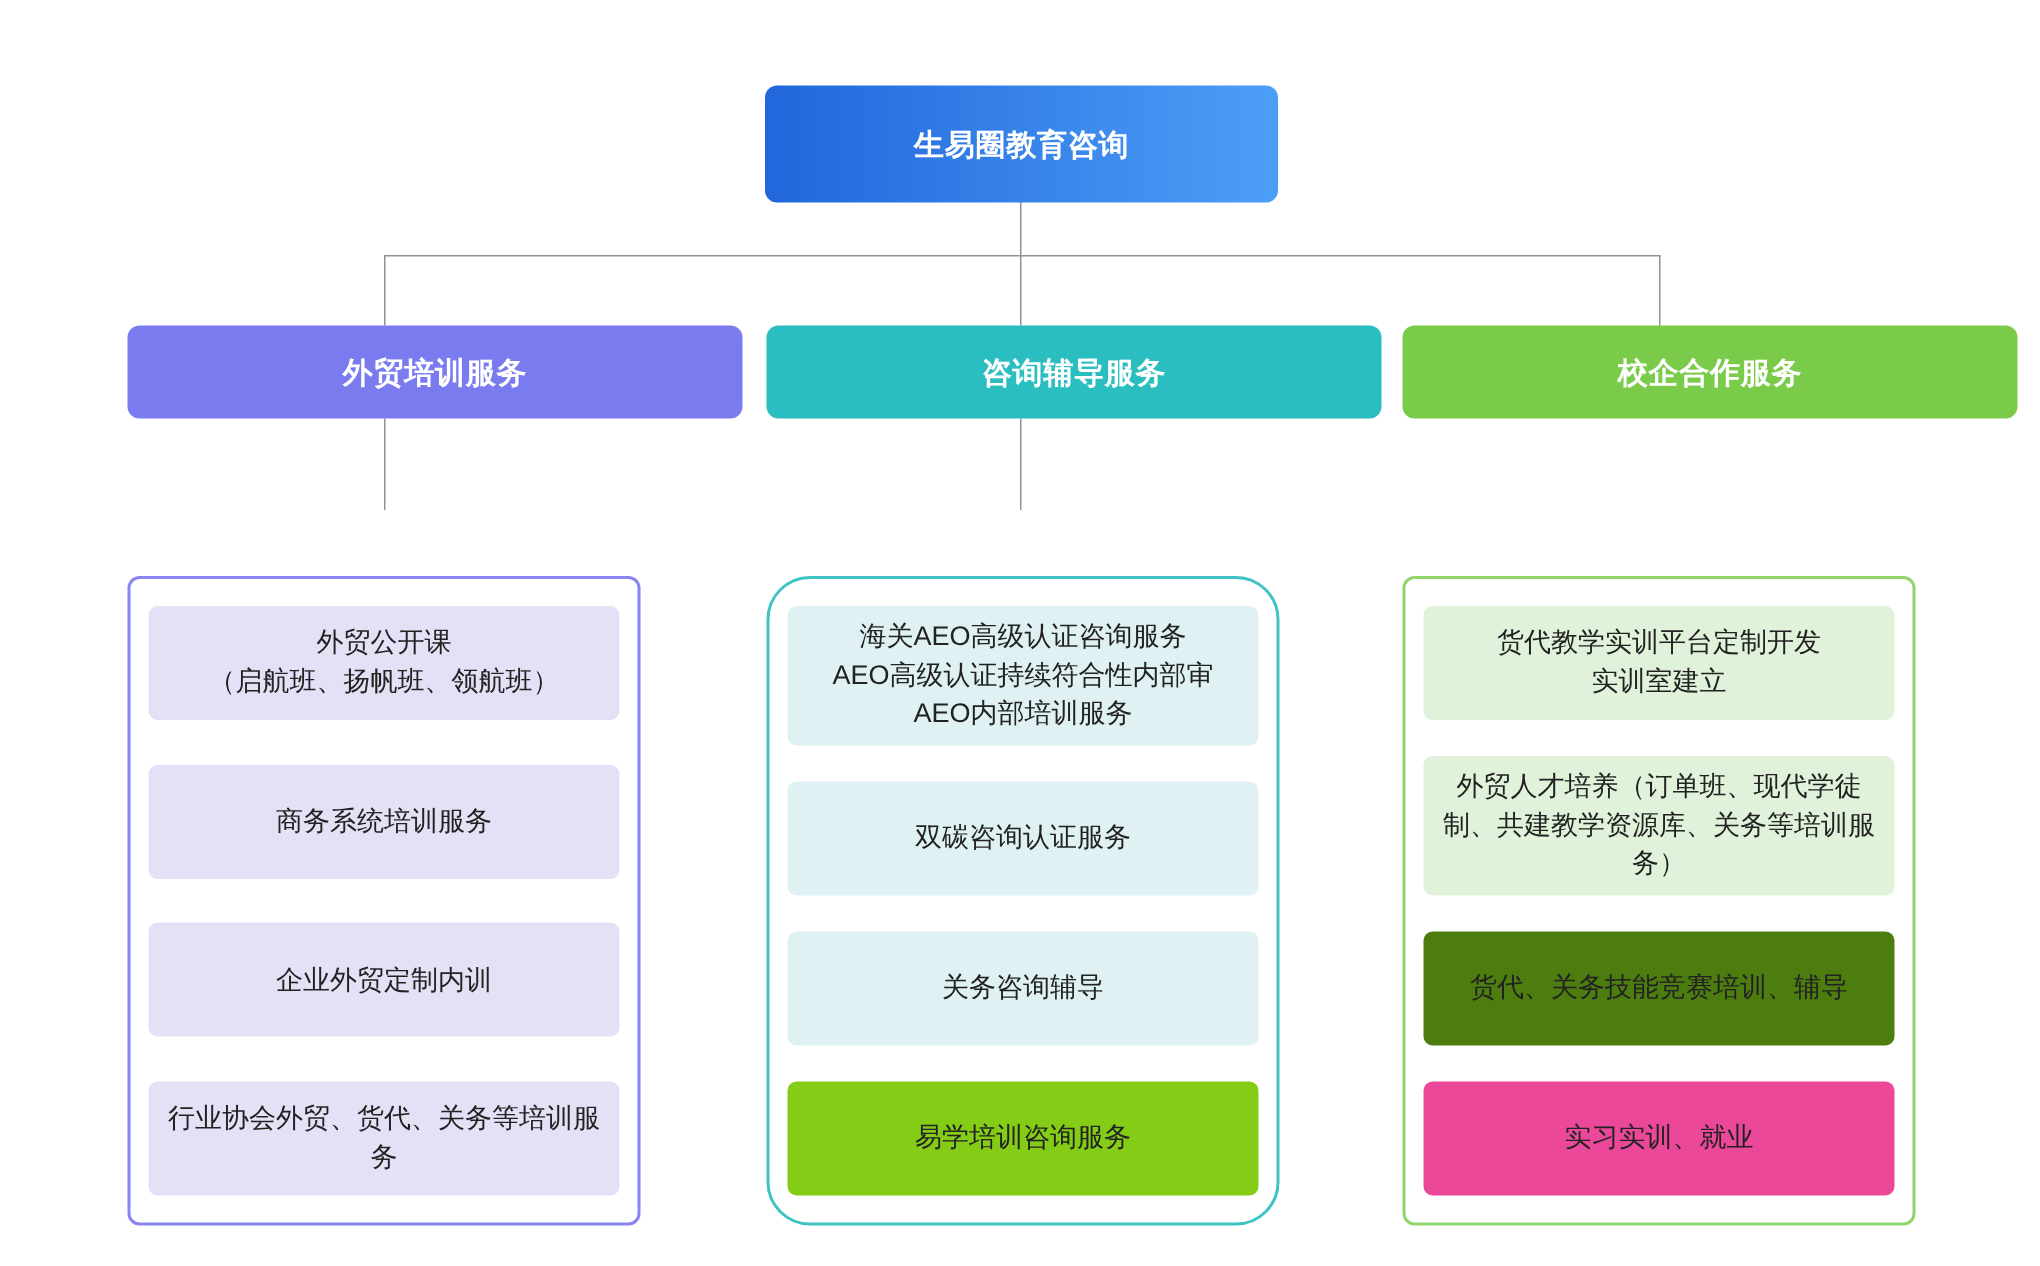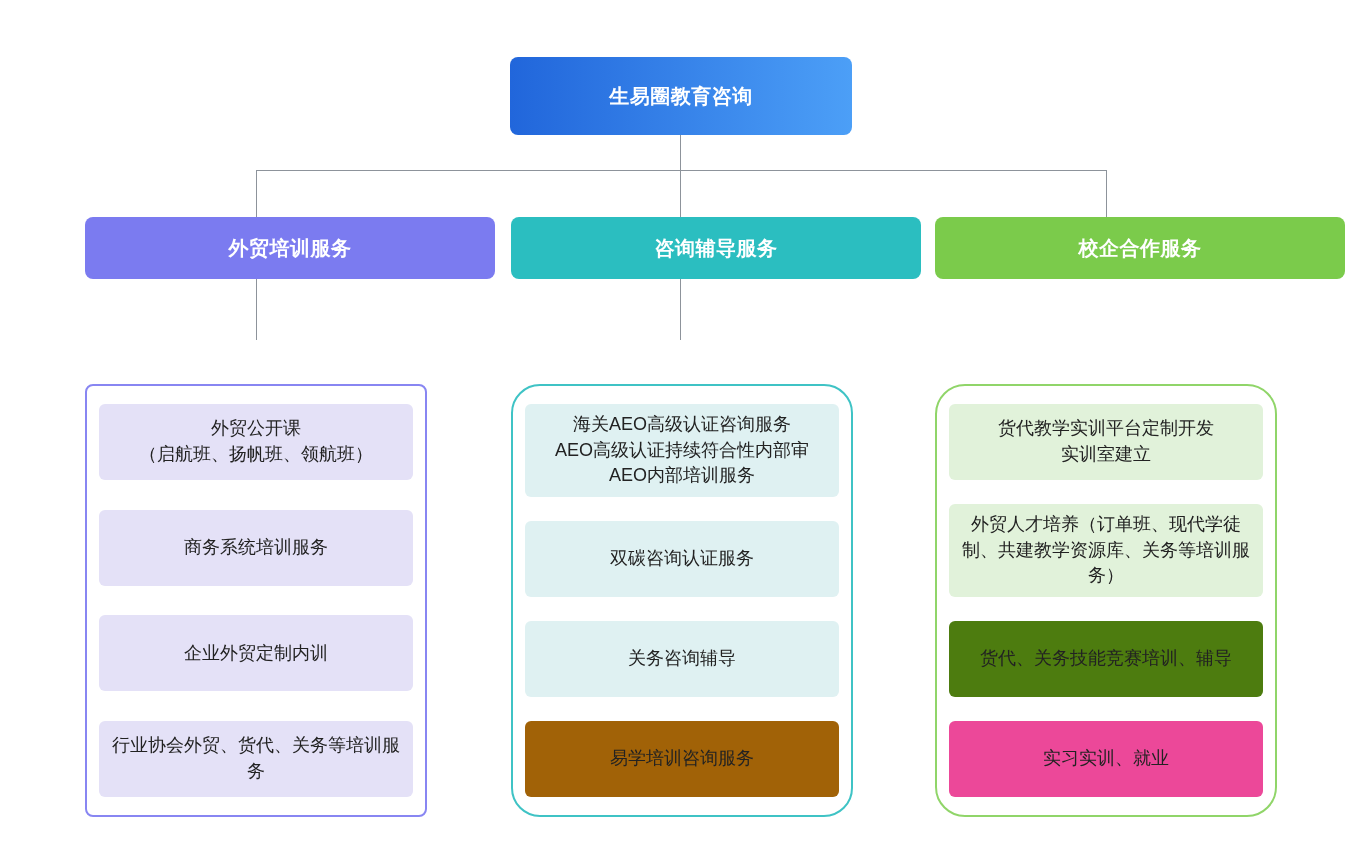--- a/index.html
+++ b/index.html
@@ -102,24 +102,24 @@
     <div class="leaf" style="background: rgb(228, 225, 247);">企业外贸定制内训</div>
     <div class="leaf" style="background: rgb(228, 225, 247);">行业协会外贸、货代、关务等培训服务</div>
   </div>
 
   <div class="branch-panel c1" style="border-color: rgb(63, 195, 197); border-radius: 29px;">
     <div class="leaf" style="background: rgb(223, 241, 242);">海关AEO高级认证咨询服务
 AEO高级认证持续符合性内部审
 AEO内部培训服务</div>
     <div class="leaf" style="background: rgb(223, 241, 242);">双碳咨询认证服务</div>
     <div class="leaf" style="background: rgb(223, 241, 242);">关务咨询辅导</div>
-    <div class="leaf" style="background: #a16207; text-align: center;">易学培训咨询服务</div>
+    <div class="leaf" style="background: #84cc16; text-align: center;">易学培训咨询服务</div>
   </div>
 
-  <div class="branch-panel c2" style="border-color: rgb(144, 213, 105); border-radius: 30px;">
+  <div class="branch-panel c2" style="border-color: rgb(144, 213, 105);">
     <div class="leaf" style="background: rgb(225, 242, 218);">货代教学实训平台定制开发
 实训室建立</div>
     <div class="leaf" style="background: rgb(225, 242, 218);">外贸人才培养（订单班、现代学徒制、共建教学资源库、关务等培训服务）</div>
     <div class="leaf" style="background: #4d7c0f;">货代、关务技能竞赛培训、辅导</div>
     <div class="leaf" style="background: #ec4899;">实习实训、就业</div>
   </div>
 
 </div>
 
 </body></html>

